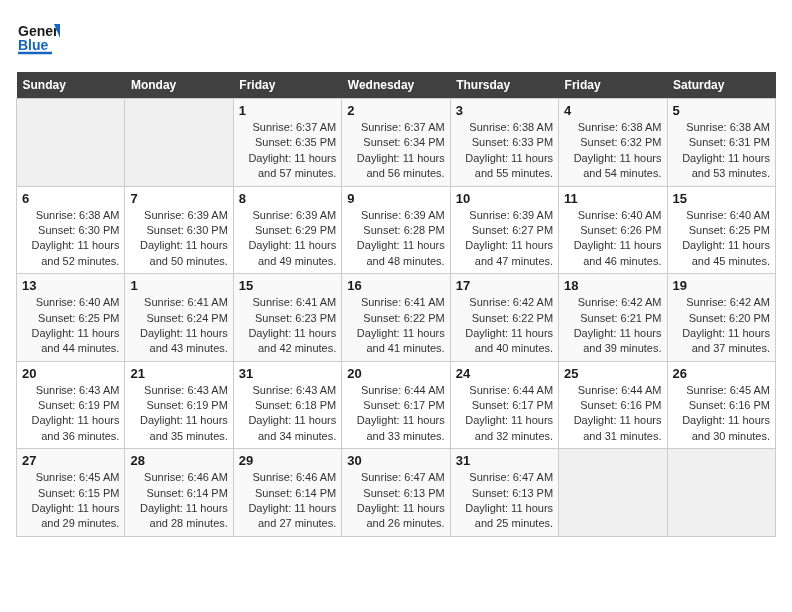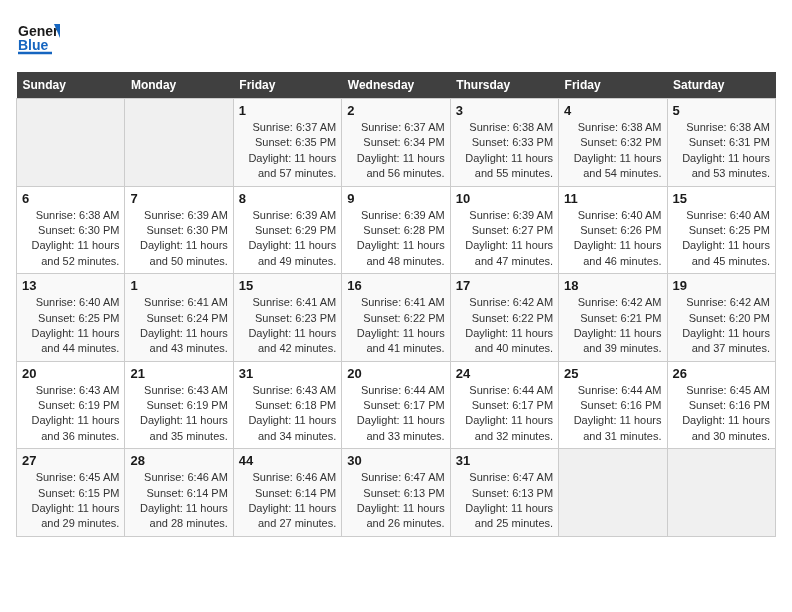--- a/index.html
+++ b/index.html
@@ -278,21 +278,21 @@
 Sunset: 6:15 PM
 Daylight: 11 hours and 29 minutes.</div>
         </td>
         <td>
           <span class="day-num">28</span>
           <div class="day-info" style="white-space: pre-line;">Sunrise: 6:46 AM
 Sunset: 6:14 PM
 Daylight: 11 hours and 28 minutes.</div>
         </td>
         <td>
-          <span class="day-num">44</span>
+          <span class="day-num">29</span>
           <div class="day-info" style="white-space: pre-line;">Sunrise: 6:46 AM
 Sunset: 6:14 PM
 Daylight: 11 hours and 27 minutes.</div>
         </td>
         <td>
           <span class="day-num">30</span>
           <div class="day-info" style="white-space: pre-line;">Sunrise: 6:47 AM
 Sunset: 6:13 PM
 Daylight: 11 hours and 26 minutes.</div>
         </td>

